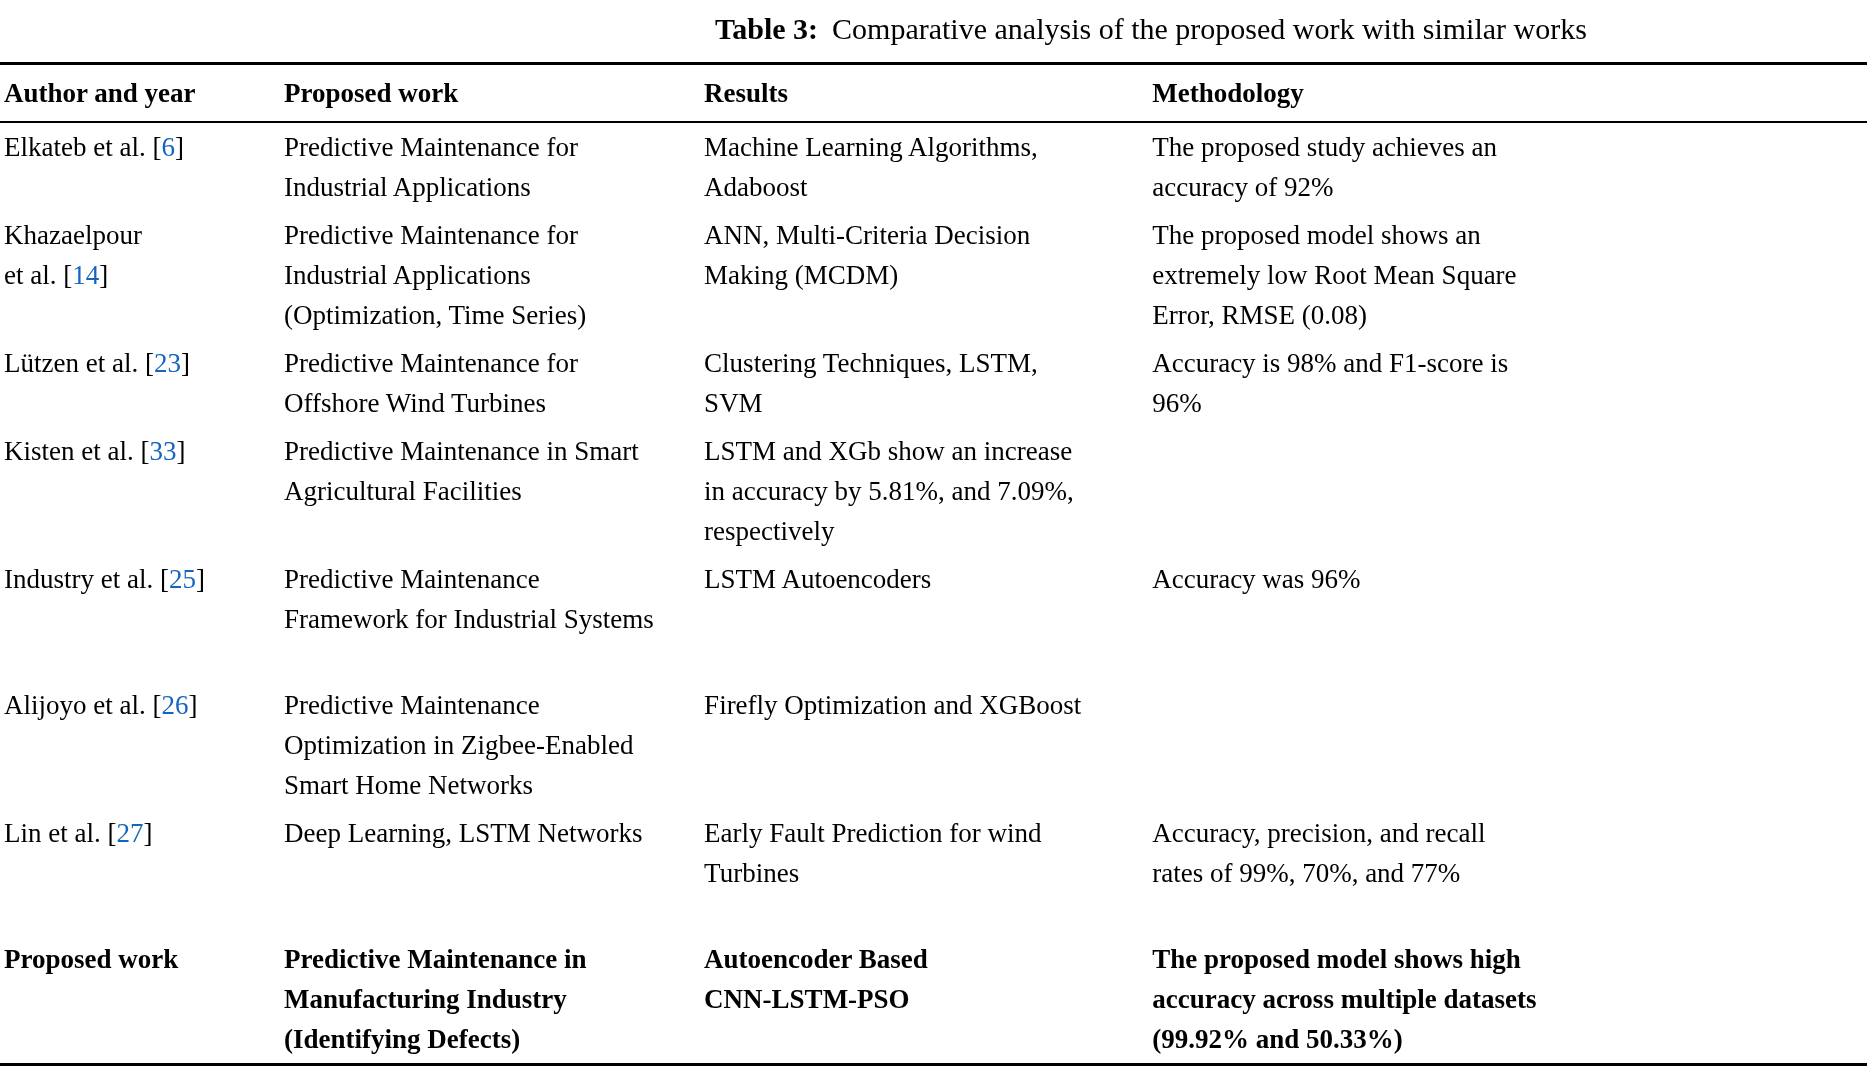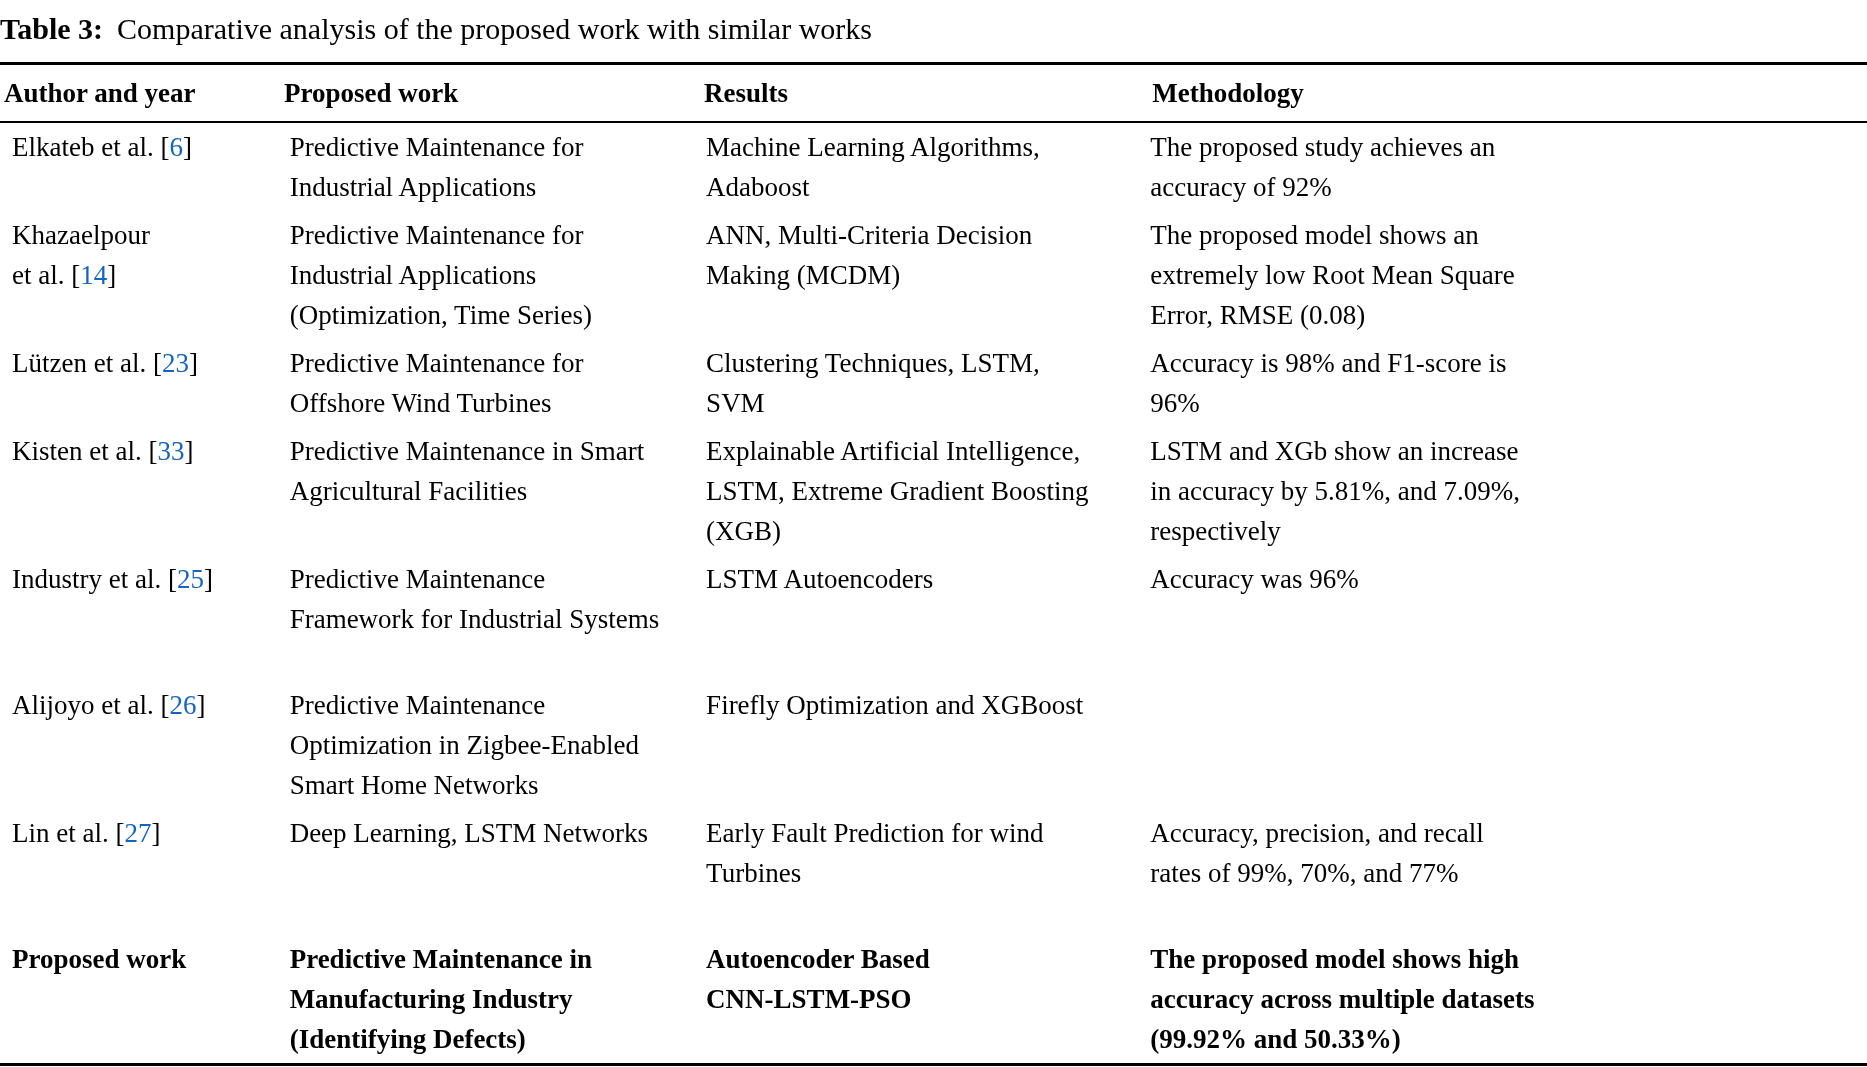--- a/index.html
+++ b/index.html
@@ -11,42 +11,42 @@
   .page {
     position: relative;
     width: 1867px;
     height: 1067px;
     background: #ffffff;
     overflow: hidden;
   }
   
   .caption {
     width: 85%;
-    text-align: left;
+    text-align: right;
     font-size: 30px;
     line-height: 40px;
     padding: 9px 0 13px 0;
   }
   .caption .cap-label {
     font-weight: 700;
     margin-right: 14px;
   }
   .rule {
     width: 100%;
     background: #000000;
   }
   .rule-top    { height: 2.5px; }
   .rule-mid    { height: 2px; }
   .rule-bottom { height: 3px; }
   
   .trow {
     display: grid;
     grid-template-columns: 15% 22.5% 24% 23.5%;
     width: 100%;
-    padding: 4px 8px;
+    padding: 4px 0;
   }
   .thead { padding: 8px 0; }
   .thead .cell { font-weight: 700; }
   .cell {
     text-align: left;
     font-size: 27px;
     line-height: 40px;
     white-space: pre-line;
     padding: 0 4px;
   }
@@ -104,23 +104,20 @@
 Offshore Wind Turbines</div>
         <div class="cell">Clustering Techniques, LSTM,
 SVM</div>
         <div class="cell">Accuracy is 98% and F1-score is
 96%</div>
       </div>
       <div class="trow">
         <div class="cell author"><span>Kisten et al.</span> [<span class="cite">33</span>]</div>
         <div class="cell">Predictive Maintenance in Smart
 Agricultural Facilities</div>
-        <div class="cell">Explainable Artificial Intelligence,
-LSTM, Extreme Gradient Boosting
-(XGB)</div>
         <div class="cell">LSTM and XGb show an increase
 in accuracy by 5.81%, and 7.09%,
 respectively</div>
       </div>
       <div class="trow">
         <div class="cell author"><span>Industry et al.</span> [<span class="cite">25</span>]</div>
         <div class="cell">Predictive Maintenance
 Framework for Industrial Systems</div>
         <div class="cell">LSTM Autoencoders</div>
         <div class="cell">Accuracy was 96%</div>

